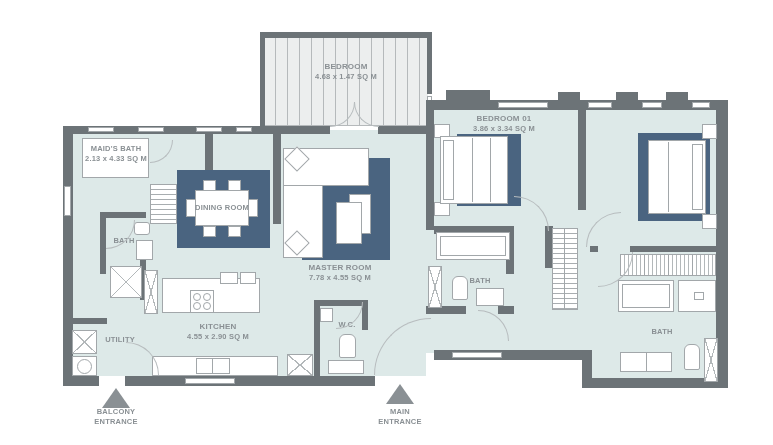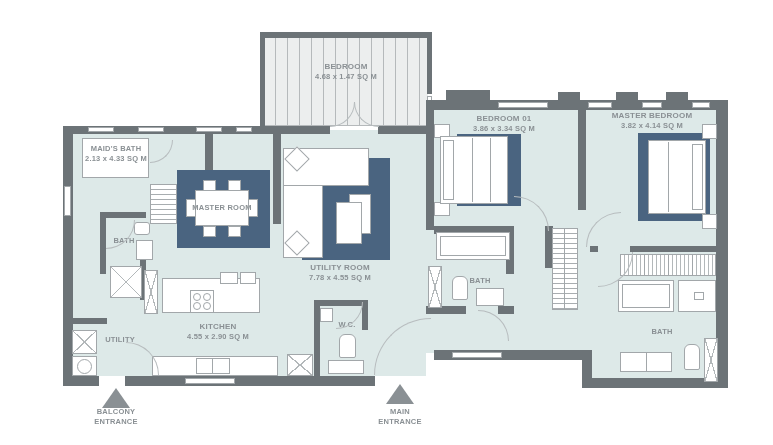--- a/index.html
+++ b/index.html
@@ -144,31 +144,31 @@
   </div>
 
   <div class="abs f" style="left:203px;top:180px;width:13px;height:11px;"></div>
   <div class="abs f" style="left:228px;top:180px;width:13px;height:11px;"></div>
   <div class="abs f" style="left:203px;top:226px;width:13px;height:11px;"></div>
   <div class="abs f" style="left:228px;top:226px;width:13px;height:11px;"></div>
   <div class="abs f" style="left:186px;top:199px;width:10px;height:18px;"></div>
   <div class="abs f" style="left:248px;top:199px;width:10px;height:18px;"></div>
   <div class="abs f" style="left:195px;top:190px;width:54px;height:36px;"></div>
   <div class="lbl" style="left:222px;top:203px;">
-    <div class="sm">MASTER ROOM</div>
+    <div class="sm">DINING ROOM</div>
   </div>
 
   <div class="abs f" style="left:283px;top:148px;width:86px;height:38px;"></div>
   <div class="abs f" style="left:283px;top:185px;width:40px;height:73px;"></div>
   <div class="abs f" style="left:288px;top:150px;width:18px;height:18px;transform:rotate(45deg);"></div>
   <div class="abs f" style="left:288px;top:234px;width:18px;height:18px;transform:rotate(45deg);"></div>
   <div class="abs f" style="left:349px;top:194px;width:22px;height:40px;"></div>
   <div class="abs f" style="left:336px;top:202px;width:26px;height:42px;"></div>
   <div class="lbl" style="left:340px;top:263px;">
-    <div>UTILITY ROOM</div>
+    <div>MASTER ROOM</div>
     <div class="sm">7.78 x 4.55 SQ M</div>
   </div>
 
   <div class="abs f" style="left:320px;top:308px;width:13px;height:14px;"></div>
   <div class="abs f" style="left:339px;top:334px;width:17px;height:24px;border-radius:6px 6px 2px 2px;"></div>
   <div class="abs f" style="left:328px;top:360px;width:36px;height:14px;"></div>
   <div class="lbl" style="left:347px;top:320px;">
     <div class="sm">W.C.</div>
   </div>
 
@@ -193,24 +193,20 @@
   </div>
 
   <div class="abs shelves" style="left:552px;top:228px;width:26px;height:82px;"></div>
   <div class="abs" style="left:564px;top:229px;width:1px;height:80px;background:var(--outline);"></div>
 
   <div class="abs f" style="left:702px;top:124px;width:15px;height:15px;"></div>
   <div class="abs f" style="left:702px;top:214px;width:15px;height:15px;"></div>
   <div class="abs f" style="left:648px;top:140px;width:58px;height:74px;"></div>
   <div class="abs f" style="left:692px;top:144px;width:11px;height:66px;"></div>
   <div class="abs" style="left:668px;top:142px;width:1px;height:70px;background:var(--outline);"></div>
-  <div class="lbl" style="left:652px;top:111px;">
-    <div>MASTER BEDROOM</div>
-    <div class="sm">3.82 x 4.14 SQ M</div>
-  </div>
 
   <div class="abs hangers" style="left:620px;top:254px;width:96px;height:22px;"></div>
   <div class="abs" style="left:644px;top:255px;width:1px;height:20px;background:var(--outline);"></div>
   <div class="abs" style="left:668px;top:255px;width:1px;height:20px;background:var(--outline);"></div>
   <div class="abs" style="left:692px;top:255px;width:1px;height:20px;background:var(--outline);"></div>
   <div class="abs f" style="left:618px;top:280px;width:56px;height:32px;"></div>
   <div class="abs f" style="left:622px;top:284px;width:48px;height:24px;"></div>
   <div class="abs f" style="left:678px;top:280px;width:38px;height:32px;"></div>
   <div class="abs" style="left:694px;top:292px;width:10px;height:8px;border:1px solid var(--outline);background:#fff;"></div>
   <div class="abs f" style="left:620px;top:352px;width:52px;height:20px;"></div>

